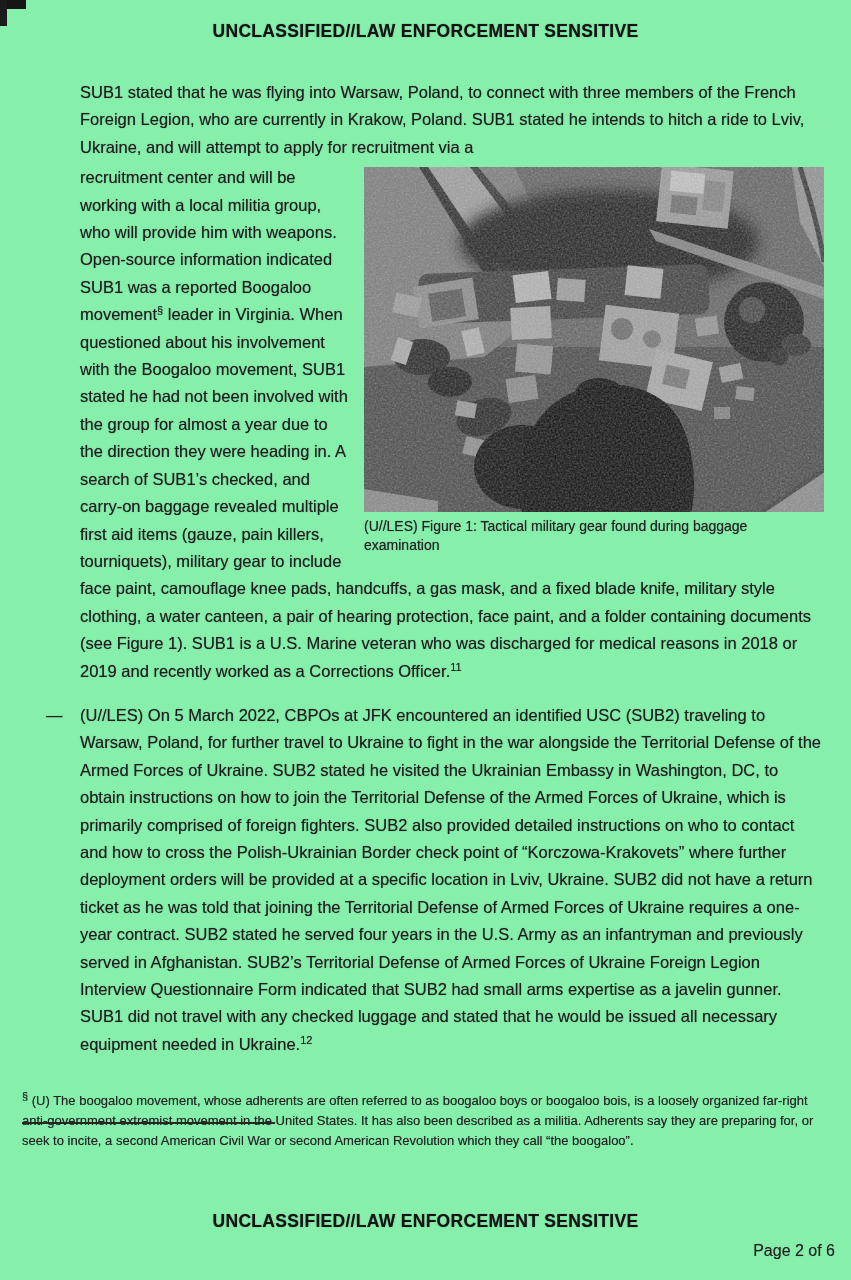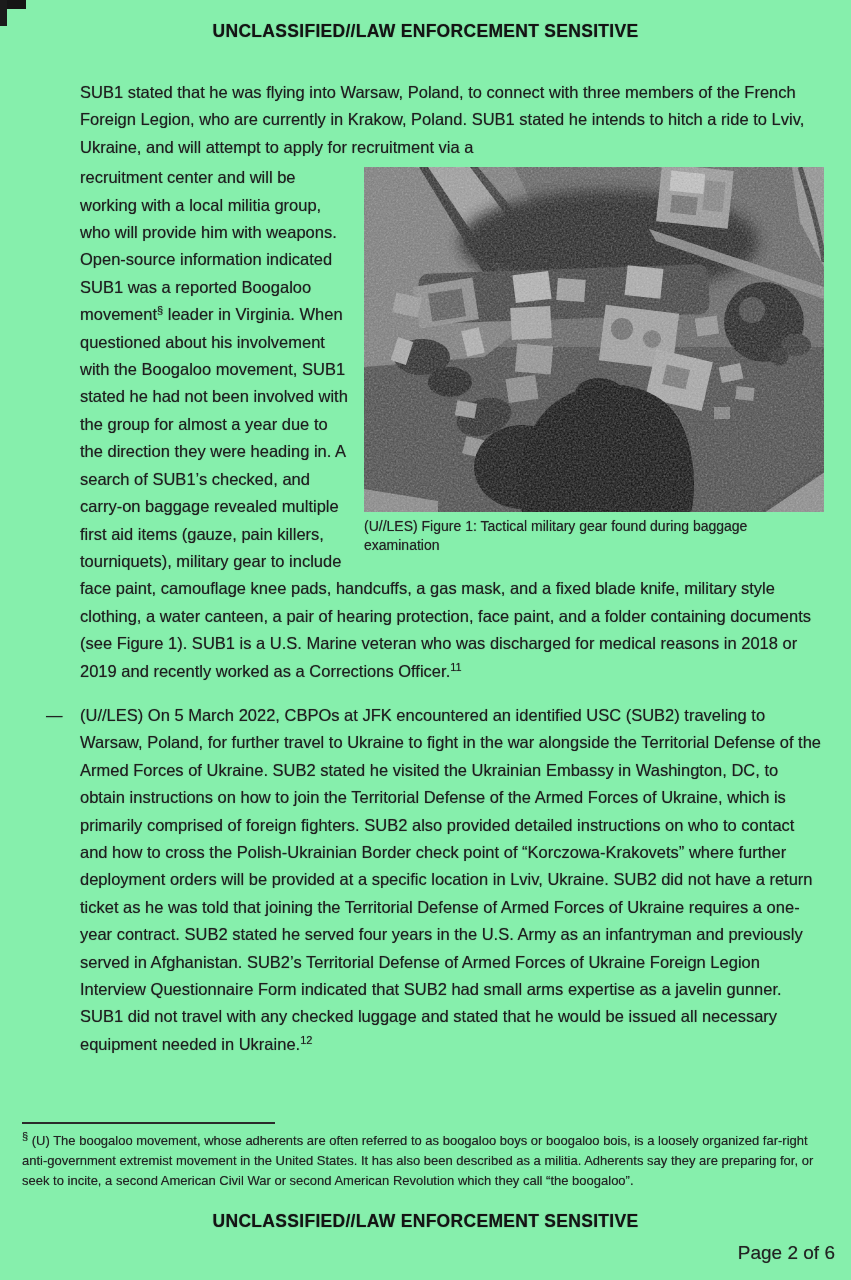--- a/index.html
+++ b/index.html
@@ -23,27 +23,27 @@
   }
   .intro { margin:0 0 3px 0; }
   .fig { float:right; width:460px; margin:3px 0 5px 12px; }
   .photo { display:block; width:460px; height:345px; background:#646464; }
   .fig-caption { font-size:14px; line-height:19px; margin-top:5px; color:#232323; }
   sup.fn { font-size:11px; line-height:0; vertical-align:super; }
   .bullet-para { position:relative; margin-top:17px; }
   .dash { position:absolute; left:-34px; top:0; }
   .fn-rule { position:absolute; left:22px; top:1122px; width:253px; border-top:2px solid #2b2b2b; }
   .footnote {
-    position:absolute; left:22px; top:1131px; width:812px;
+    position:absolute; left:22px; top:1091px; width:812px;
     font-size:13px; line-height:20px; color:#242424;
     text-shadow:0 0 0.7px rgba(0,0,0,0.45);
   }
   .pagenum {
     position:absolute; right:16px; top:1242px;
-    font-size:19px; color:#222; text-shadow:0 0 0.8px rgba(0,0,0,0.4);
+    font-size:16px; color:#222; text-shadow:0 0 0.8px rgba(0,0,0,0.4);
   }
   .artifact-a { position:absolute; left:0; top:0; width:26px; height:9px; background:#151515; }
   .artifact-b { position:absolute; left:0; top:0; width:7px; height:26px; background:#1b1b1b; }
 </style>
 </head>
 <body>
 
 <div class="page">
 
   <div class="artifact-a"></div>

